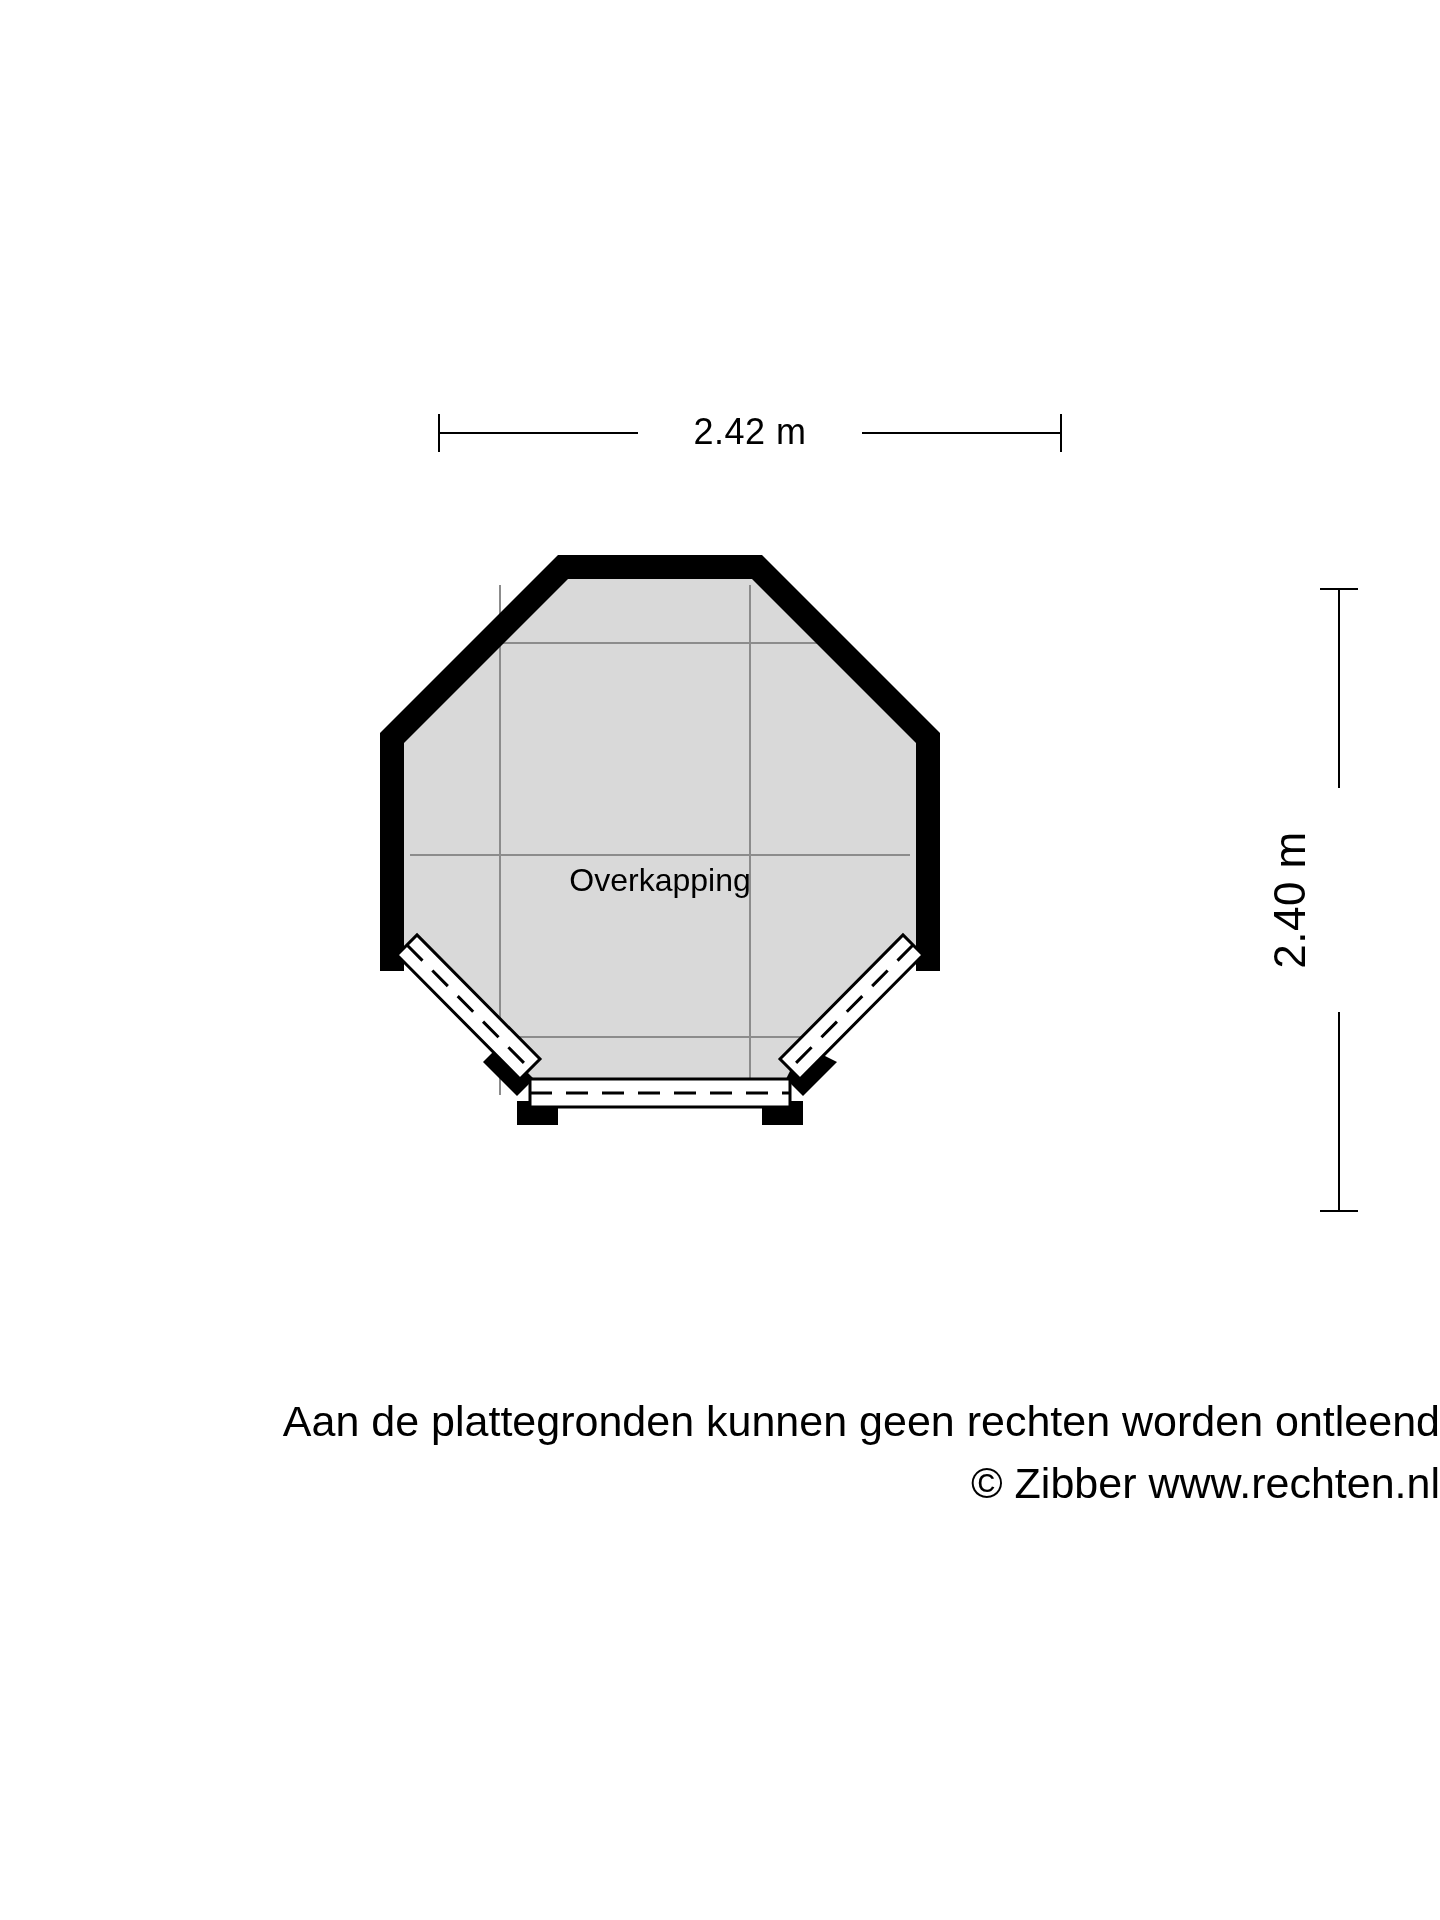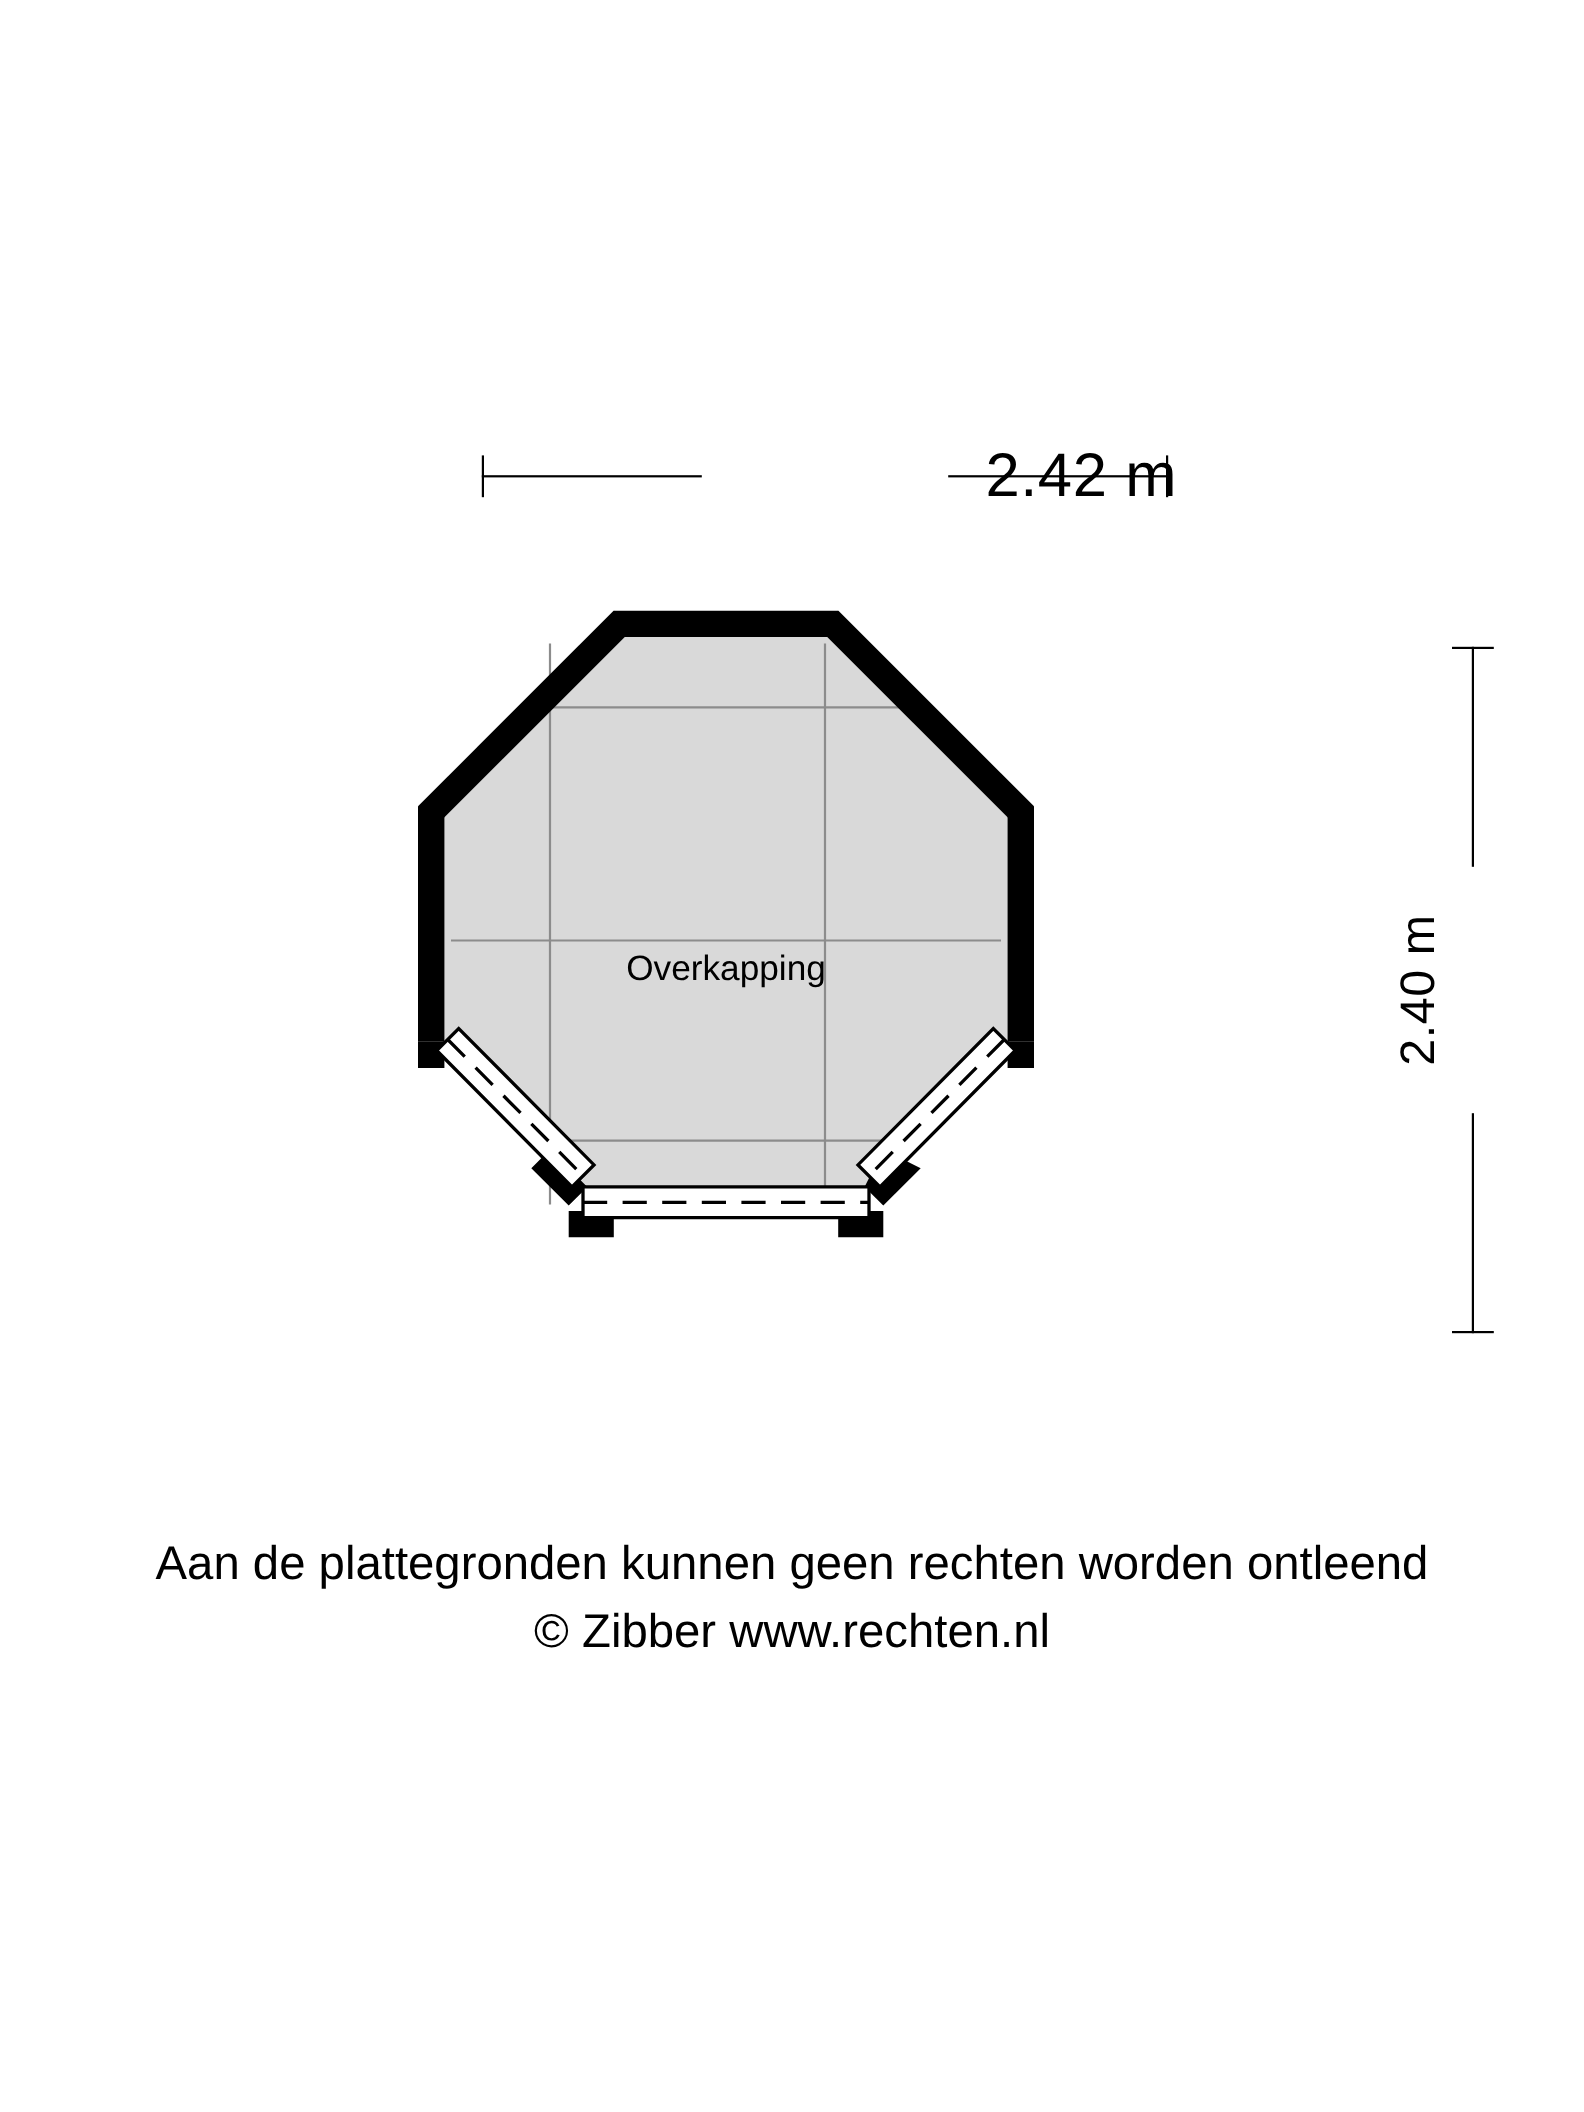--- a/index.html
+++ b/index.html
@@ -48,22 +48,22 @@
     height: 38px;
     background: #000;
   }
   .dim-top .tick.l { left: 8px; }
   .dim-top .tick.r { right: 8px; }
   .dim-top .label {
     position: absolute;
     left: 0;
     top: 0;
     width: 640px;
-    text-align: right;
-    font-size: 56px;
+    text-align: center;
+    font-size: 36px;
     line-height: 64px;
     letter-spacing: 0.5px;
   }
 
   
   .dim-right {
     position: absolute;
     left: 1230px;
     top: 580px;
     width: 140px;
@@ -118,21 +118,21 @@
     line-height: 50px;
     color: #000;
   }
 
   
   .footer {
     position: absolute;
     left: 0;
     top: 1390px;
     width: 1440px;
-    text-align: center;
+    text-align: right;
   }
   .footer .line1 {
     font-size: 43px;
     line-height: 62px;
     white-space: nowrap;
   }
   .footer .line2 {
     font-size: 43px;
     line-height: 62px;
     white-space: nowrap;

